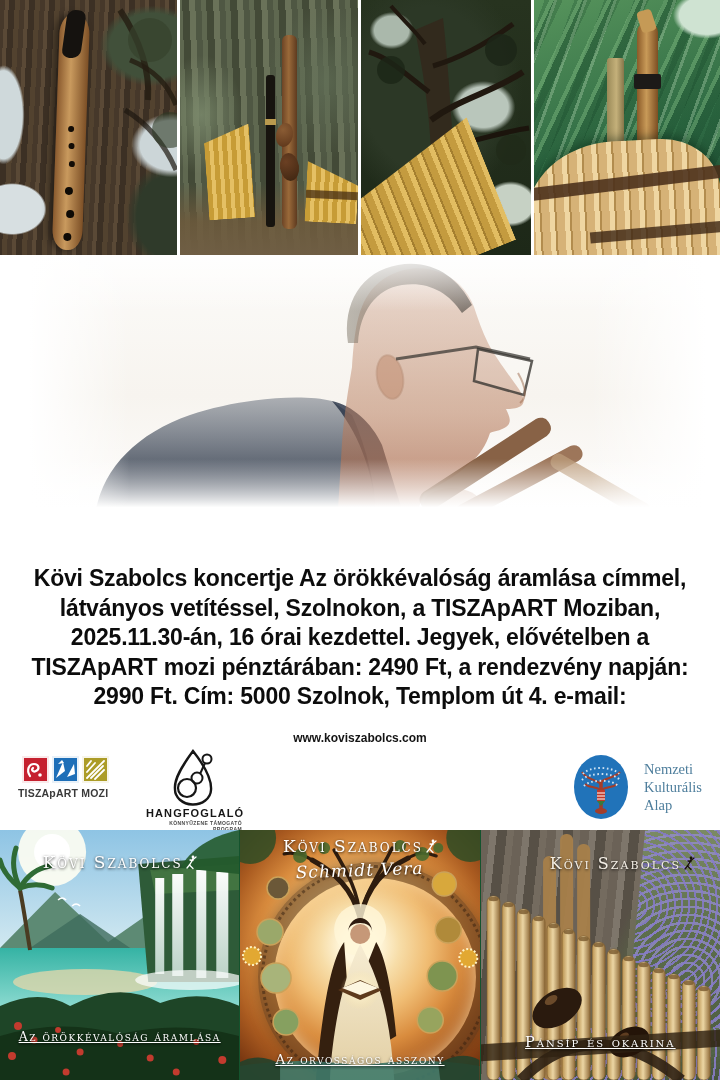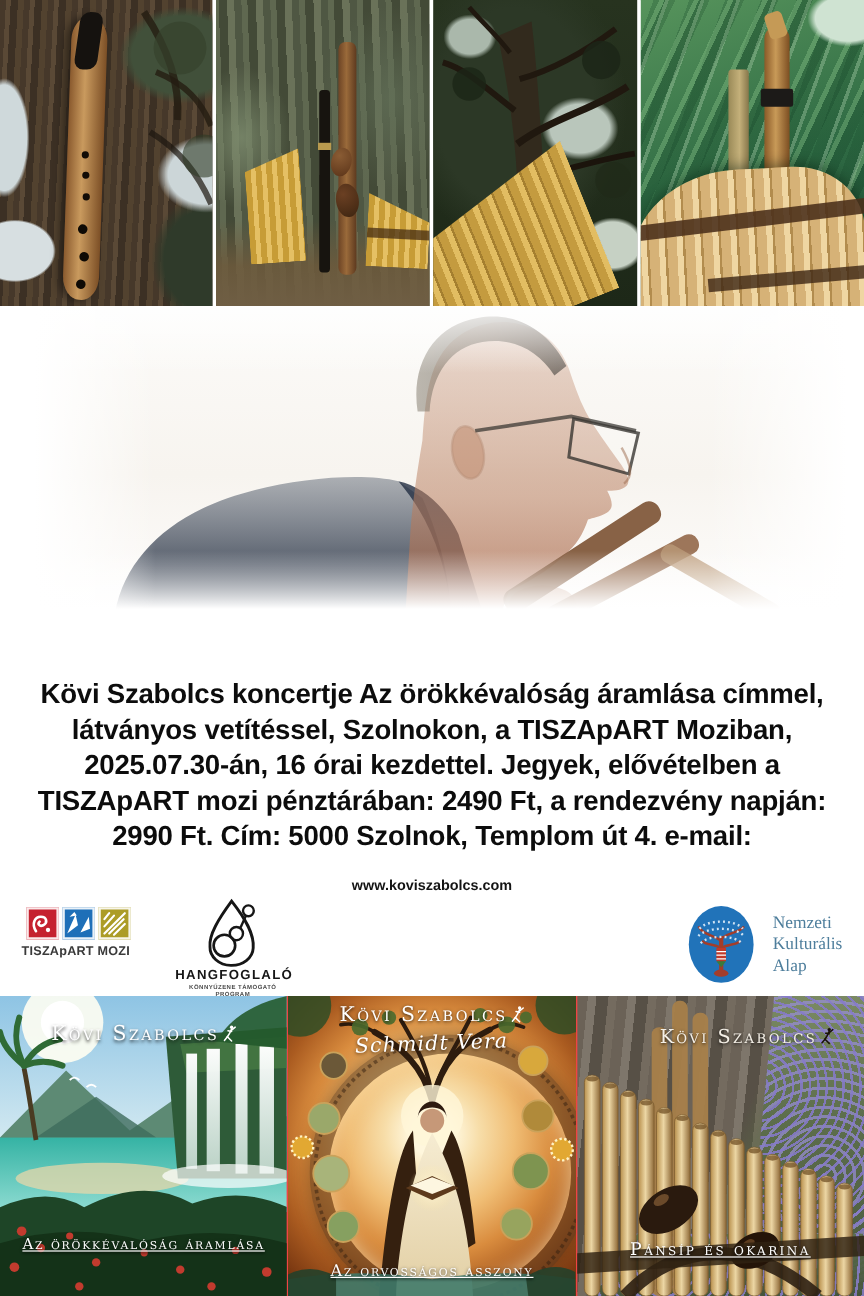--- a/index.html
+++ b/index.html
@@ -97,30 +97,30 @@
     font-weight:bold;font-size:12px;color:#141414;}
 
   
   .logos{position:absolute;top:748px;left:0;width:720px;height:82px;}
   .tp{position:absolute;left:18px;top:8px;width:94px;text-align:left;}
   .tp-squares{display:flex;gap:3px;justify-content:center;}
   .tp-sq{width:27px;height:27px;box-shadow:inset 0 0 0 2px rgba(255,255,255,.9);}
   .tp-sq svg{width:100%;height:100%;display:block;}
   .tp-label{margin-top:4px;font-size:10.5px;font-weight:bold;color:#3a3a3a;letter-spacing:.2px;white-space:nowrap;}
 
-  .hf{position:absolute;left:146px;top:0;width:96px;text-align:center;}
+  .hf{position:absolute;left:146px;top:0;width:96px;text-align:right;}
   .hf svg{display:block;margin:0 auto;}
   .hf-label{font-size:11px;font-weight:bold;letter-spacing:1.1px;color:#161616;margin-top:1px;}
   .hf-sub{font-size:5px;font-weight:bold;letter-spacing:.4px;color:#4a4a4a;margin-top:1px;}
 
   .nka{position:absolute;left:573px;top:6px;display:flex;align-items:center;gap:15px;}
   .nka-text{font-family:"Liberation Serif",serif;font-size:14.5px;line-height:18px;color:#4e7e9c;}
 
   
-  .albums{position:absolute;top:830px;left:0;width:720px;height:250px;display:flex;gap:1px;background:#ef4444;}
+  .albums{position:absolute;top:830px;left:0;width:720px;height:250px;display:flex;gap:1px;background:#14532d;}
   .album{position:relative;flex:1;height:250px;overflow:hidden;}
   .layer{position:absolute;inset:0;}
   .album svg.art{position:absolute;inset:0;width:100%;height:100%;}
   .artist{position:absolute;width:100%;text-align:center;color:#fff;font-family:"DejaVu Serif",serif;
     font-variant:small-caps;letter-spacing:2px;text-shadow:0 1px 3px rgba(0,0,0,.85);white-space:nowrap;}
   .artist .dancer{display:inline-block;vertical-align:-2px;margin-left:3px;}
   .title-bottom{position:absolute;width:100%;text-align:center;color:#fff;font-family:"DejaVu Serif",serif;
     font-variant:small-caps;letter-spacing:1.5px;text-shadow:0 1px 3px rgba(0,0,0,.9);white-space:nowrap;text-decoration:underline;}
   .a1 .artist{top:22px;font-size:17px;}
   .a1 .title-bottom{bottom:36px;font-size:12.5px;}
@@ -231,21 +231,21 @@
         <rect x="416" y="242" width="152" height="20" rx="9" transform="rotate(-33 416 242)" fill="#7c5234"></rect>
         <rect x="452" y="254" width="142" height="17" rx="8" transform="rotate(-28 452 254)" fill="#93684a"></rect>
         <rect x="556" y="196" width="112" height="16" rx="7" transform="rotate(30 556 196)" fill="#b4906a" opacity=".8"></rect>
       </g>
     </svg>
   </div>
 
   <div class="announce">
     <div>Kövi Szabolcs koncertje Az örökkévalóság áramlása címmel,</div>
     <div>látványos vetítéssel, Szolnokon, a TISZApART Moziban,</div>
-    <div>2025.07.30-án, 16 órai kezdettel. Jegyek, elővételben a</div>
+    <div>2025.11.30-án, 16 órai kezdettel. Jegyek, elővételben a</div>
     <div>TISZApART mozi pénztárában: 2490 Ft, a rendezvény napján:</div>
     <div>2990 Ft. Cím: 5000 Szolnok, Templom út 4. e-mail:</div>
   </div>
 
   <div class="website">www.koviszabolcs.com</div>
 
   <div class="logos">
 
     <div class="tp">
       <div class="tp-squares">

